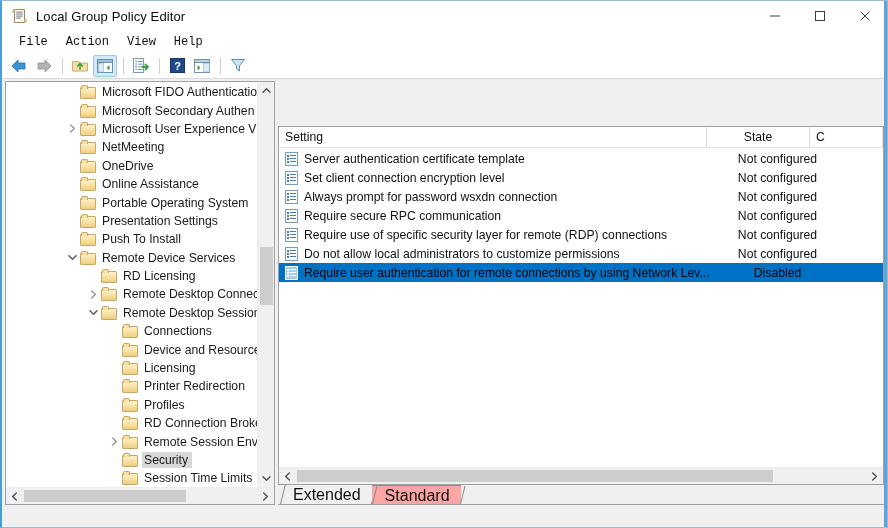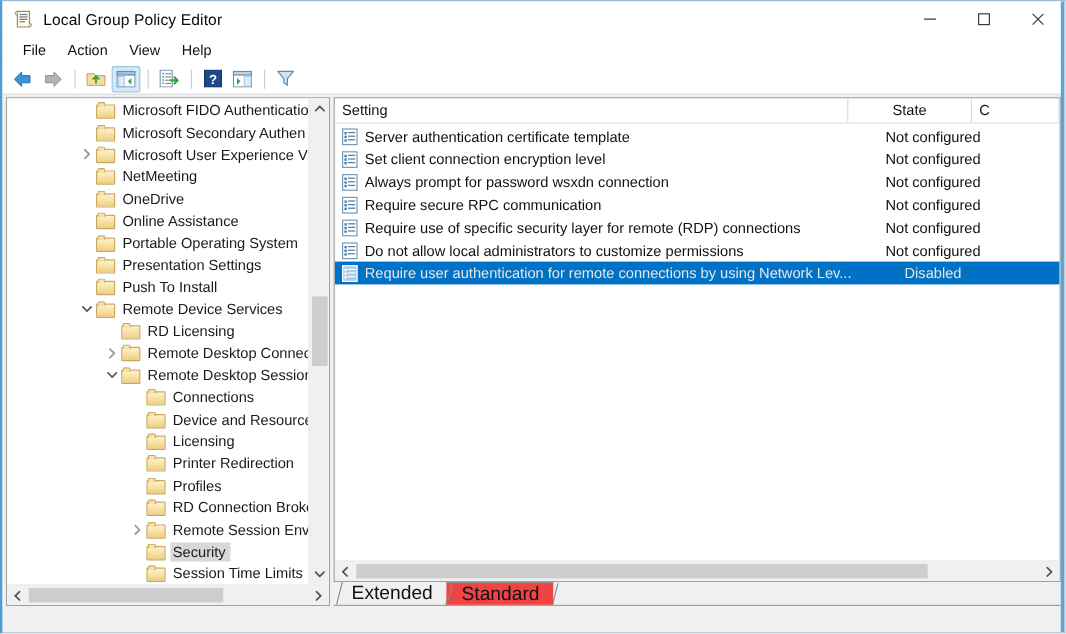--- a/index.html
+++ b/index.html
@@ -60,20 +60,21 @@
     background: #ffffff;
     display: flex;
     align-items: center;
     padding-left: 8px;
   }
   .menu-item {
     font-size: 12px;
     color: #111;
     padding: 2px 9px;
     white-space: nowrap;
+    font-family: Liberation Mono, monospace;
   }
 
   
   .toolbar {
     height: 26px;
     background: #ffffff;
     display: flex;
     align-items: center;
     padding-left: 5px;
     border-bottom: 1px solid #d9d9d9;
@@ -228,20 +229,21 @@
     min-width: 0;
   }
   .list-box {
     flex: 1;
     border: 1px solid #a0a0a0;
     background: #ffffff;
     display: flex;
     flex-direction: column;
     min-height: 0;
     overflow: hidden;
+    margin-top: 45px;
   }
   .lv-header {
     height: 21px;
     display: flex;
     flex: none;
     background: #ffffff;
     border-bottom: 1px solid #e0e0e0;
     align-items: stretch;
   }
   .lv-col {
@@ -269,21 +271,21 @@
   .lv-row {
     height: 19px;
     display: flex;
     align-items: center;
     font-size: 12.2px;
     color: #111;
     white-space: nowrap;
   }
   .lv-row.selected {
     background: #0072c6;
-    color: #e5e5e5;
+    color: #000000;
   }
   .lv-icon {
     width: 13px; height: 14px;
     flex: none;
     margin-left: 6px; margin-right: 6px;
     position: relative;
   }
   .lv-icon .sheet {
     position: absolute; inset: 0;
     background: #ffffff;
@@ -344,21 +346,21 @@
   }
   .tab .sr {
     position: absolute;
     right: 0; top: 0; bottom: 0;
     width: 10px;
     border-right: 1px solid #8a8a8a;
     transform: skewX(-14deg);
     transform-origin: bottom right;
   }
   .tab.active {
-    background: #ef4444;
+    background: #fca5a5;
     border-top: 1px solid #8a8a8a;
   }
   .tab.active .sl, .tab.active .sr { border-color: #8a8a8a; }
 
   
   .statusbar {
     position: absolute;
     left: 0; right: 0; bottom: 0;
     height: 22px;
     background: #f0f0f0;

